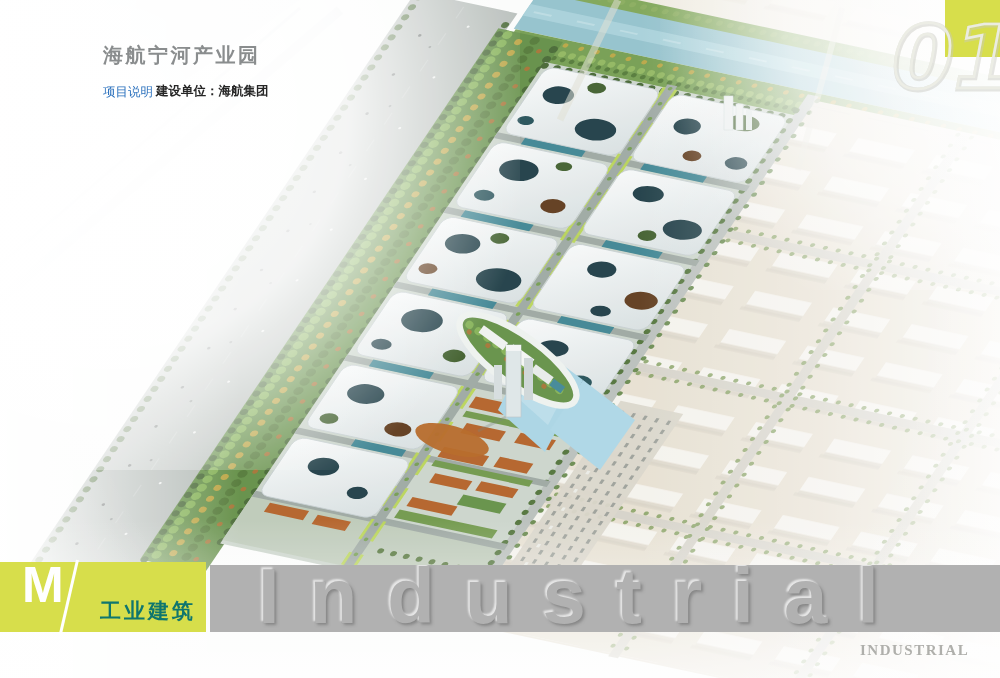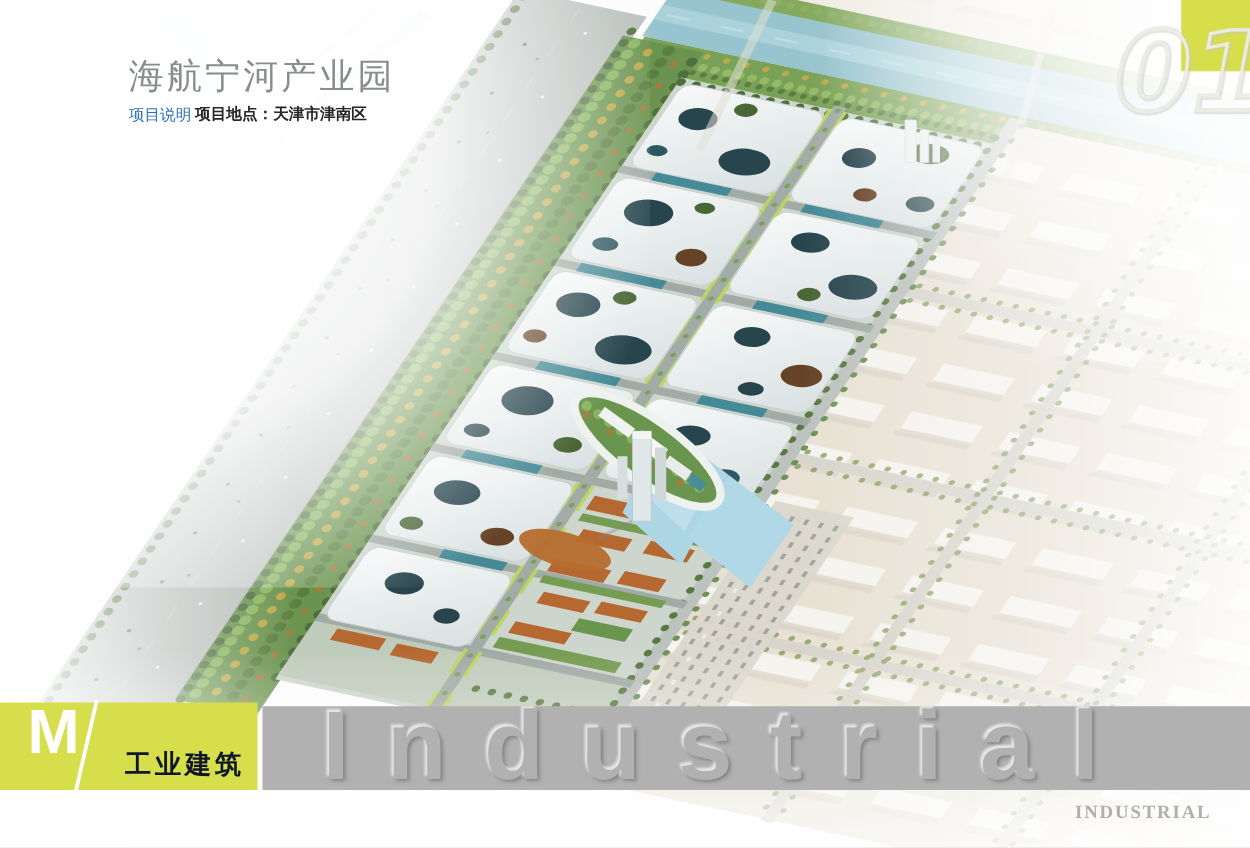--- a/index.html
+++ b/index.html
@@ -1,34 +1,34 @@
 <!DOCTYPE html>
 <html style="--accent-yellow: #d7de4b; --label-blue: #2a70bd; --banner-gray: #b1b1b1; --title-gray: #8a8d8e;"><head>
 <meta charset="utf-8">
 <style>
   html,body{margin:0;padding:0;background:#e8e8e8;}
   .page{position:relative;width:1000px;height:678px;overflow:hidden;background:#fbfbfa;
         font-family:"Liberation Sans","DejaVu Sans",sans-serif;}
   svg.scene{position:absolute;left:0;top:0;width:1000px;height:678px;display:block;}
   
   .hdr{position:absolute;left:0;top:0;width:1000px;z-index:3;}
-  .title{position:absolute;left:103px;top:42px;font-size:28px;font-weight:normal;
+  .title{position:absolute;left:103px;top:42px;font-size:20px;font-weight:bold;
          letter-spacing:2.5px;color:var(--title-gray,#8a8d8e);}
   .sec-label{position:absolute;left:103px;top:84px;font-size:12.5px;font-weight:normal;
          color:var(--label-blue,#2a70bd);}
   .details{position:absolute;left:156px;top:84px;font-size:12.5px;font-weight:bold;color:#262626;}
   .details .row{height:22px;line-height:15px;white-space:nowrap;}
   
   .f-yellow{position:absolute;left:0;top:562px;width:206px;height:70px;z-index:5;
             background:var(--accent-yellow,#d7de4b);}
   .f-m{position:absolute;left:22px;top:-6px;font-size:50px;font-weight:bold;color:#fff;}
   .f-slash{position:absolute;left:76px;top:-2px;width:3px;height:76px;background:#fff;
            transform:rotate(13deg);transform-origin:top center;}
   .f-cat{position:absolute;right:10px;bottom:7px;font-size:21px;font-weight:bold;
-         color:#0f172a;letter-spacing:3px;white-space:nowrap;}
+         color:#0f766e;letter-spacing:3px;white-space:nowrap;}
   .f-gray{position:absolute;left:210px;top:565px;width:790px;height:67px;z-index:4;
           background:var(--banner-gray,#b1b1b1);overflow:hidden;}
   .f-emboss{position:absolute;left:48px;top:-14px;font-size:78px;font-weight:bold;
             letter-spacing:30px;white-space:nowrap;color:var(--banner-gray,#b1b1b1);
             text-shadow:-2px -2px 2px rgba(255,255,255,.7), 2px 2px 3px rgba(95,95,95,.5),
                         0 0 1px rgba(120,120,120,.5);}
   .f-caps{position:absolute;left:860px;top:642px;z-index:5;font-family:"Liberation Serif","DejaVu Serif",serif;
           font-size:15px;font-weight:bold;letter-spacing:1.5px;color:#a7a7a3;opacity:.9;}
 </style>
 </head>
@@ -313,21 +313,21 @@
     <rect x="945" y="0" width="55" height="57" style="fill:var(--accent-yellow,#d7de4b)"></rect>
     <text x="893" y="89" font-family="DejaVu Sans" font-size="88" font-weight="bold" font-style="italic" fill="none" stroke="#c9c9c1" stroke-width="5" opacity=".45">01</text>
     <text x="892" y="88" font-family="DejaVu Sans" font-size="88" font-weight="bold" font-style="italic" fill="none" stroke="#edeee6" stroke-width="2.6" opacity=".95">01</text>
   </g>
 </svg>
 
 <div class="hdr">
   <div class="title">海航宁河产业园</div>
   <div class="sec-label">项目说明</div>
   <div class="details">
-    <div class="row"><span>项目地点：</span><span>天津市津南区</span></div>
+    <div class="row"><span>建设单位：</span><span>海航集团</span></div>
   </div>
 </div>
 
 <div class="f-gray">
   <div class="f-emboss">Industrial</div>
 </div>
 <div class="f-yellow">
   <span class="f-m">M</span>
   <div class="f-slash"></div>
   <span class="f-cat">工业建筑</span>

